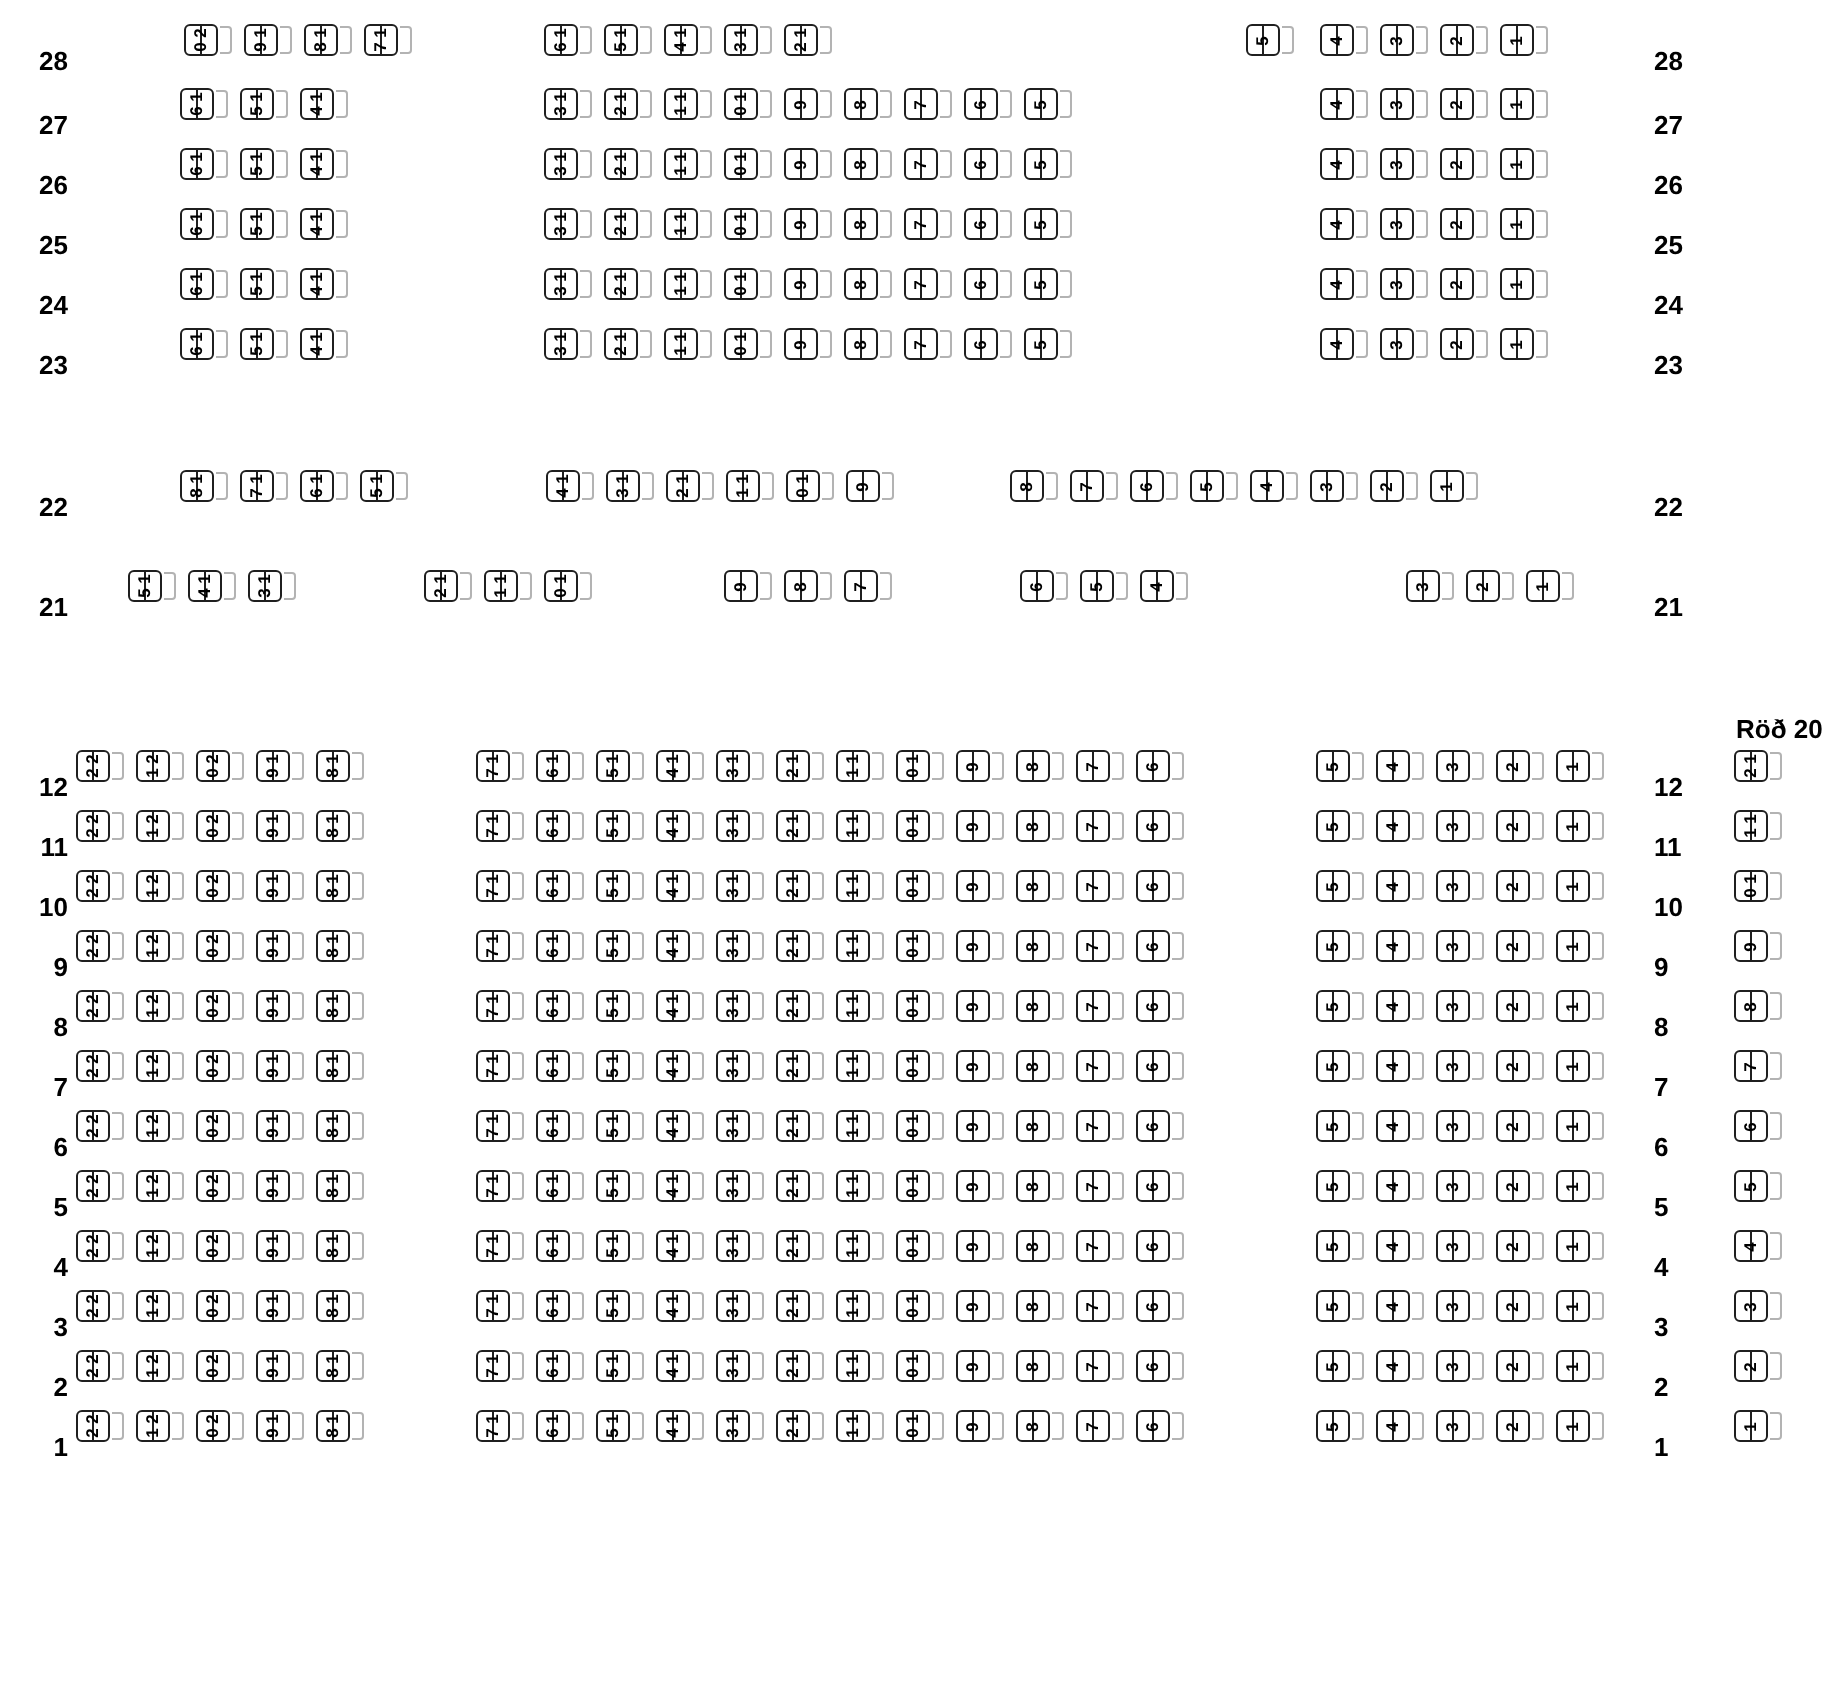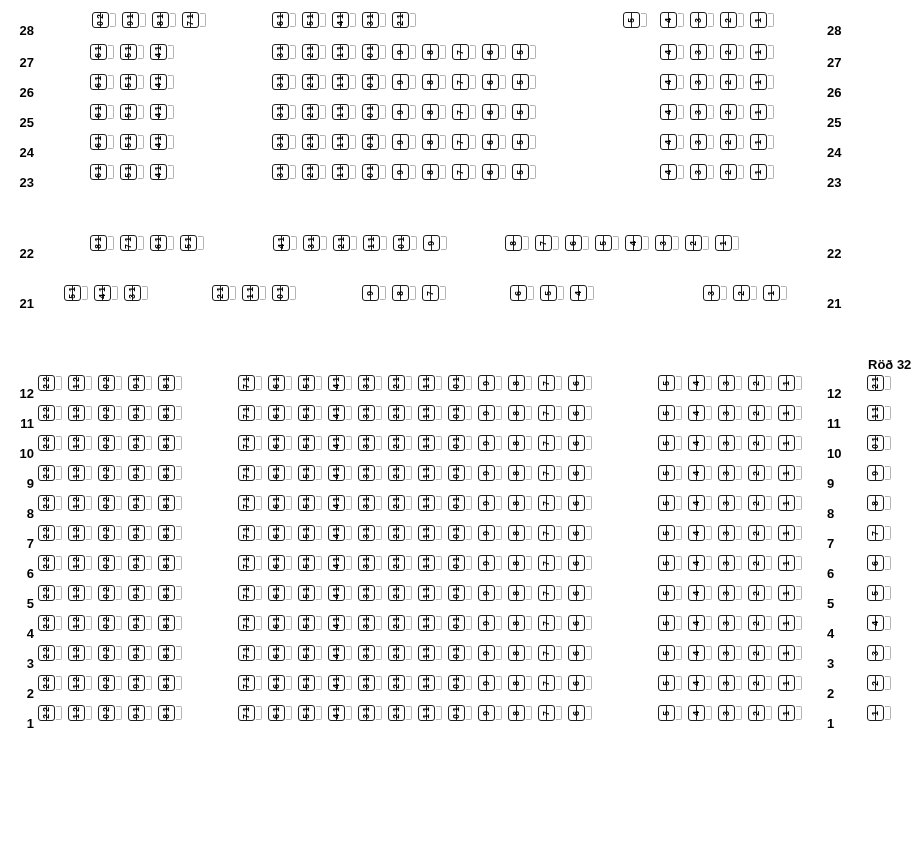--- a/index.html
+++ b/index.html
@@ -36,21 +36,21 @@
   }
   .ghost{
     flex:0 0 auto;width:5px;height:12px;margin-top:1px;margin-left:1px;
     border:1px solid var(--ghost,#b3b3b3);border-left:none;border-radius:0 2px 2px 0;
   }
 </style>
 </head>
 <body>
 
 <div id="seat-map" style="--bg: #ffffff; --seat-border: #1f1f1f; --ghost: #b3b3b3; --label: #000000;">
-  <div class="row29-label" style="left: 868px; top: 358px;">Röð 32</div>
+  <div class="row29-label" style="left: 868px; top: 358px;">Röð 20</div>
 <div class="row-label left" style="left: 8px; top: 24px;">28</div>
     <div class="row-label right" style="left: 827px; top: 24px;">28</div>
     <div class="seat" style="left: 92px; top: 12px;">
       <div class="sbox">
         <div class="sline"></div>
         <div class="digits">
           <span>2</span>
           <span>0</span>
         </div>
       </div>

